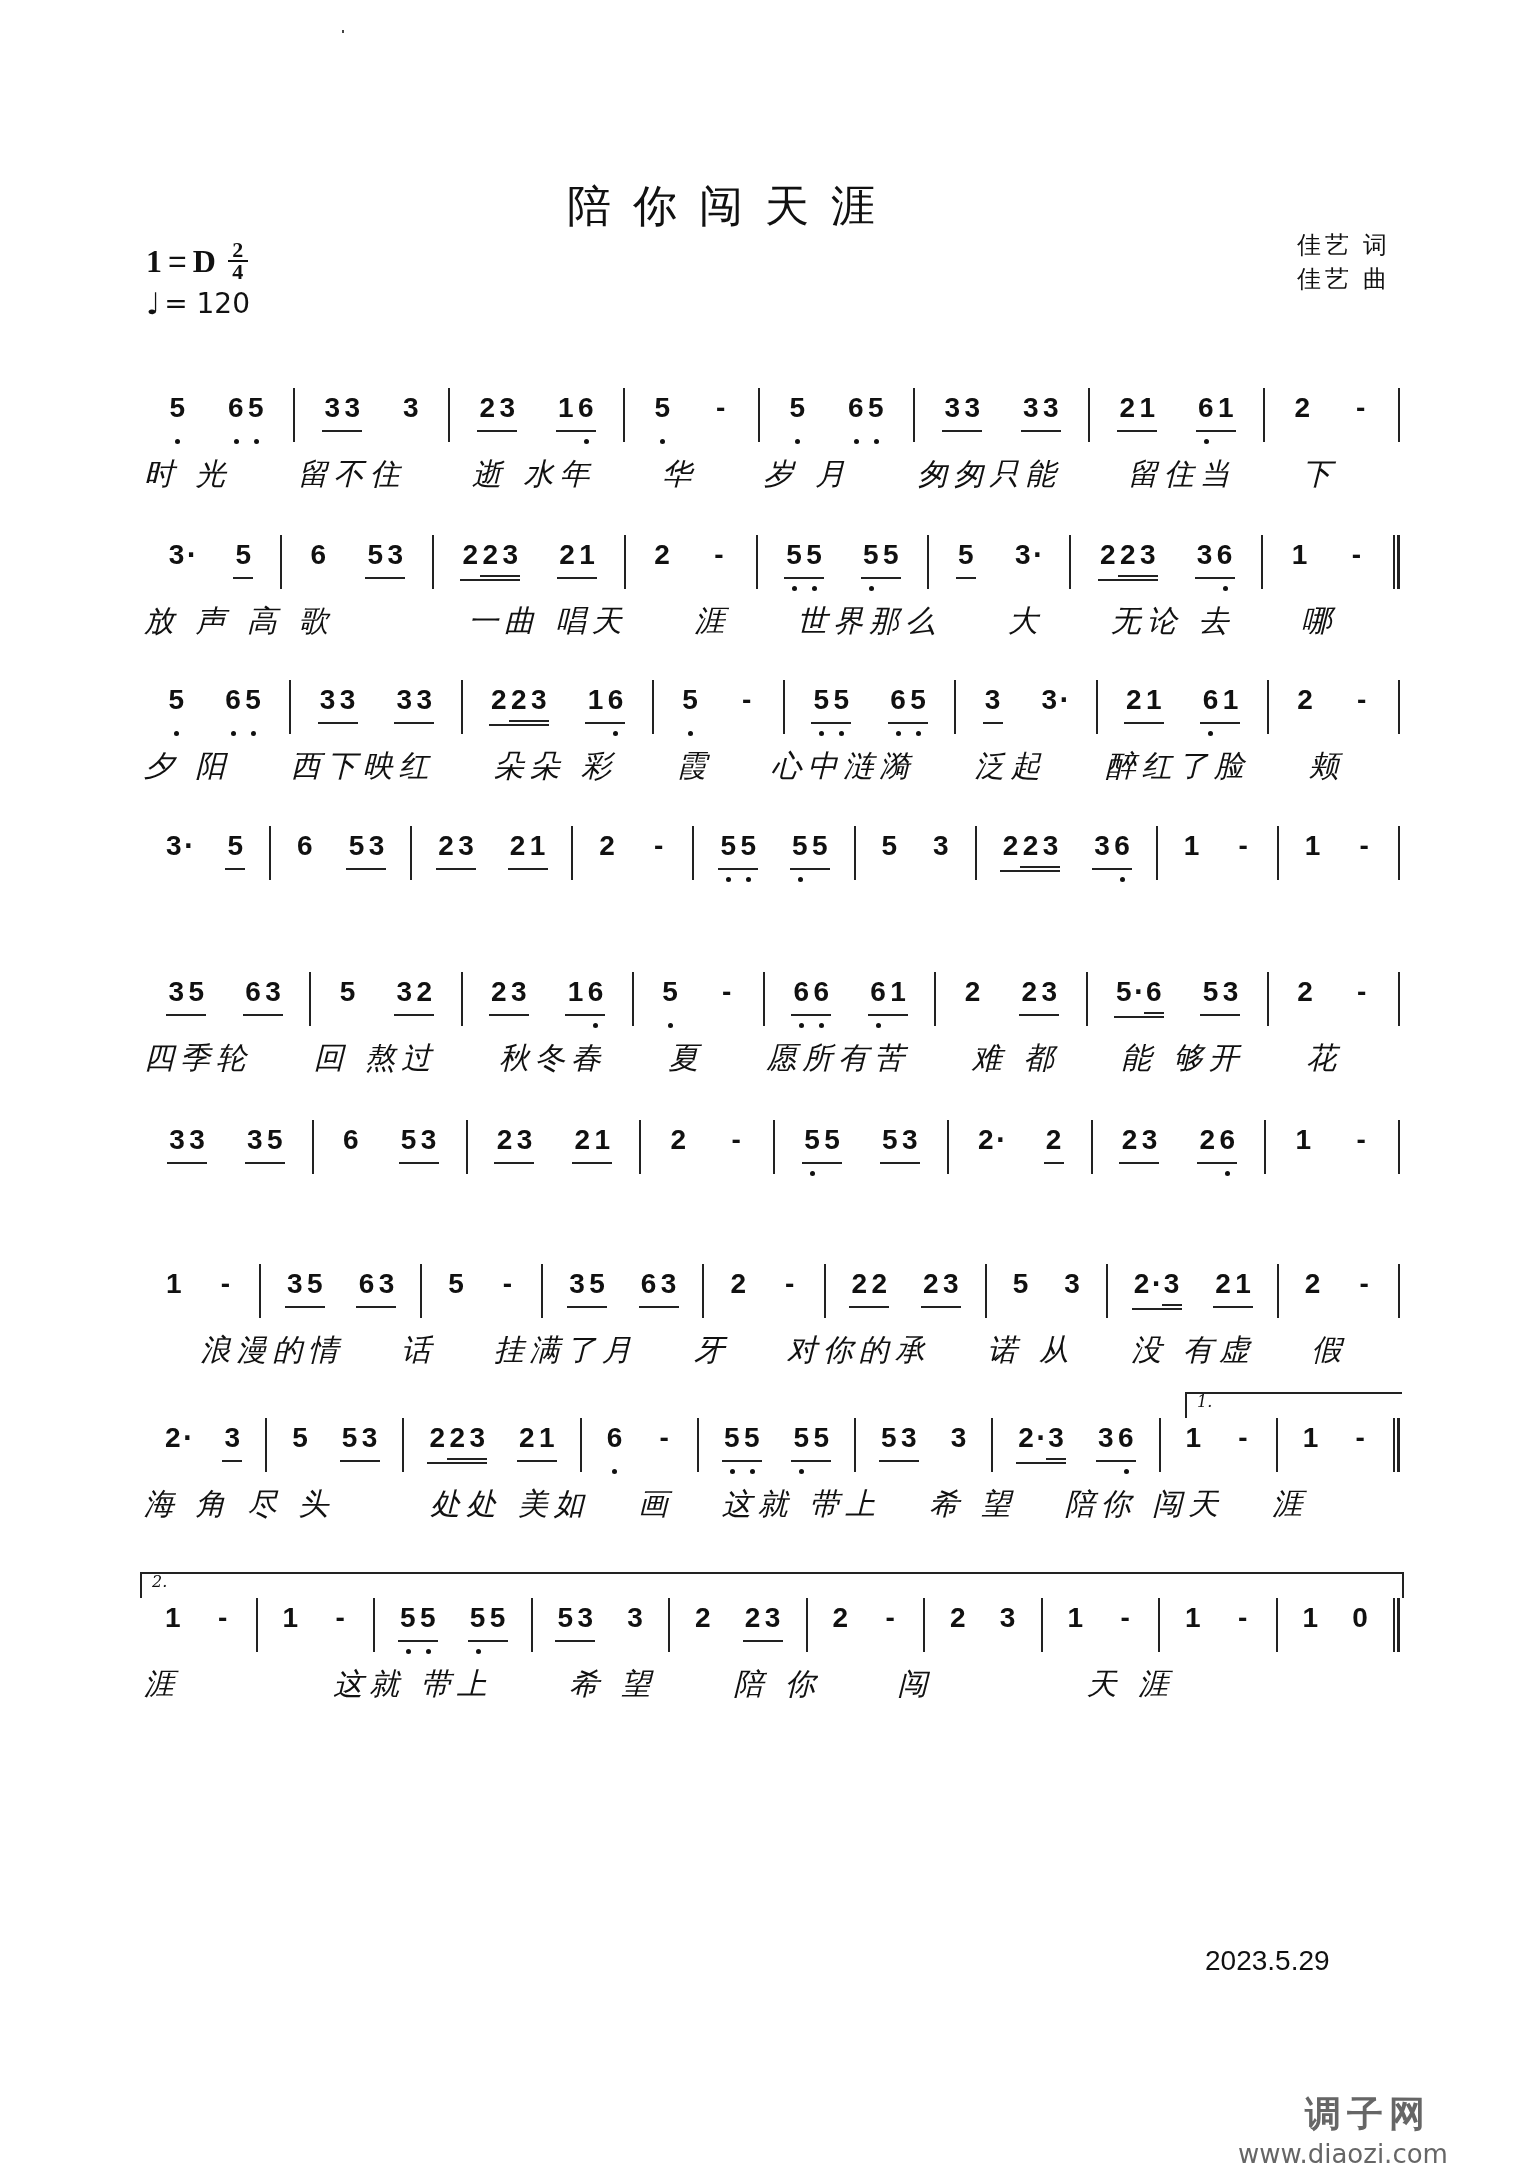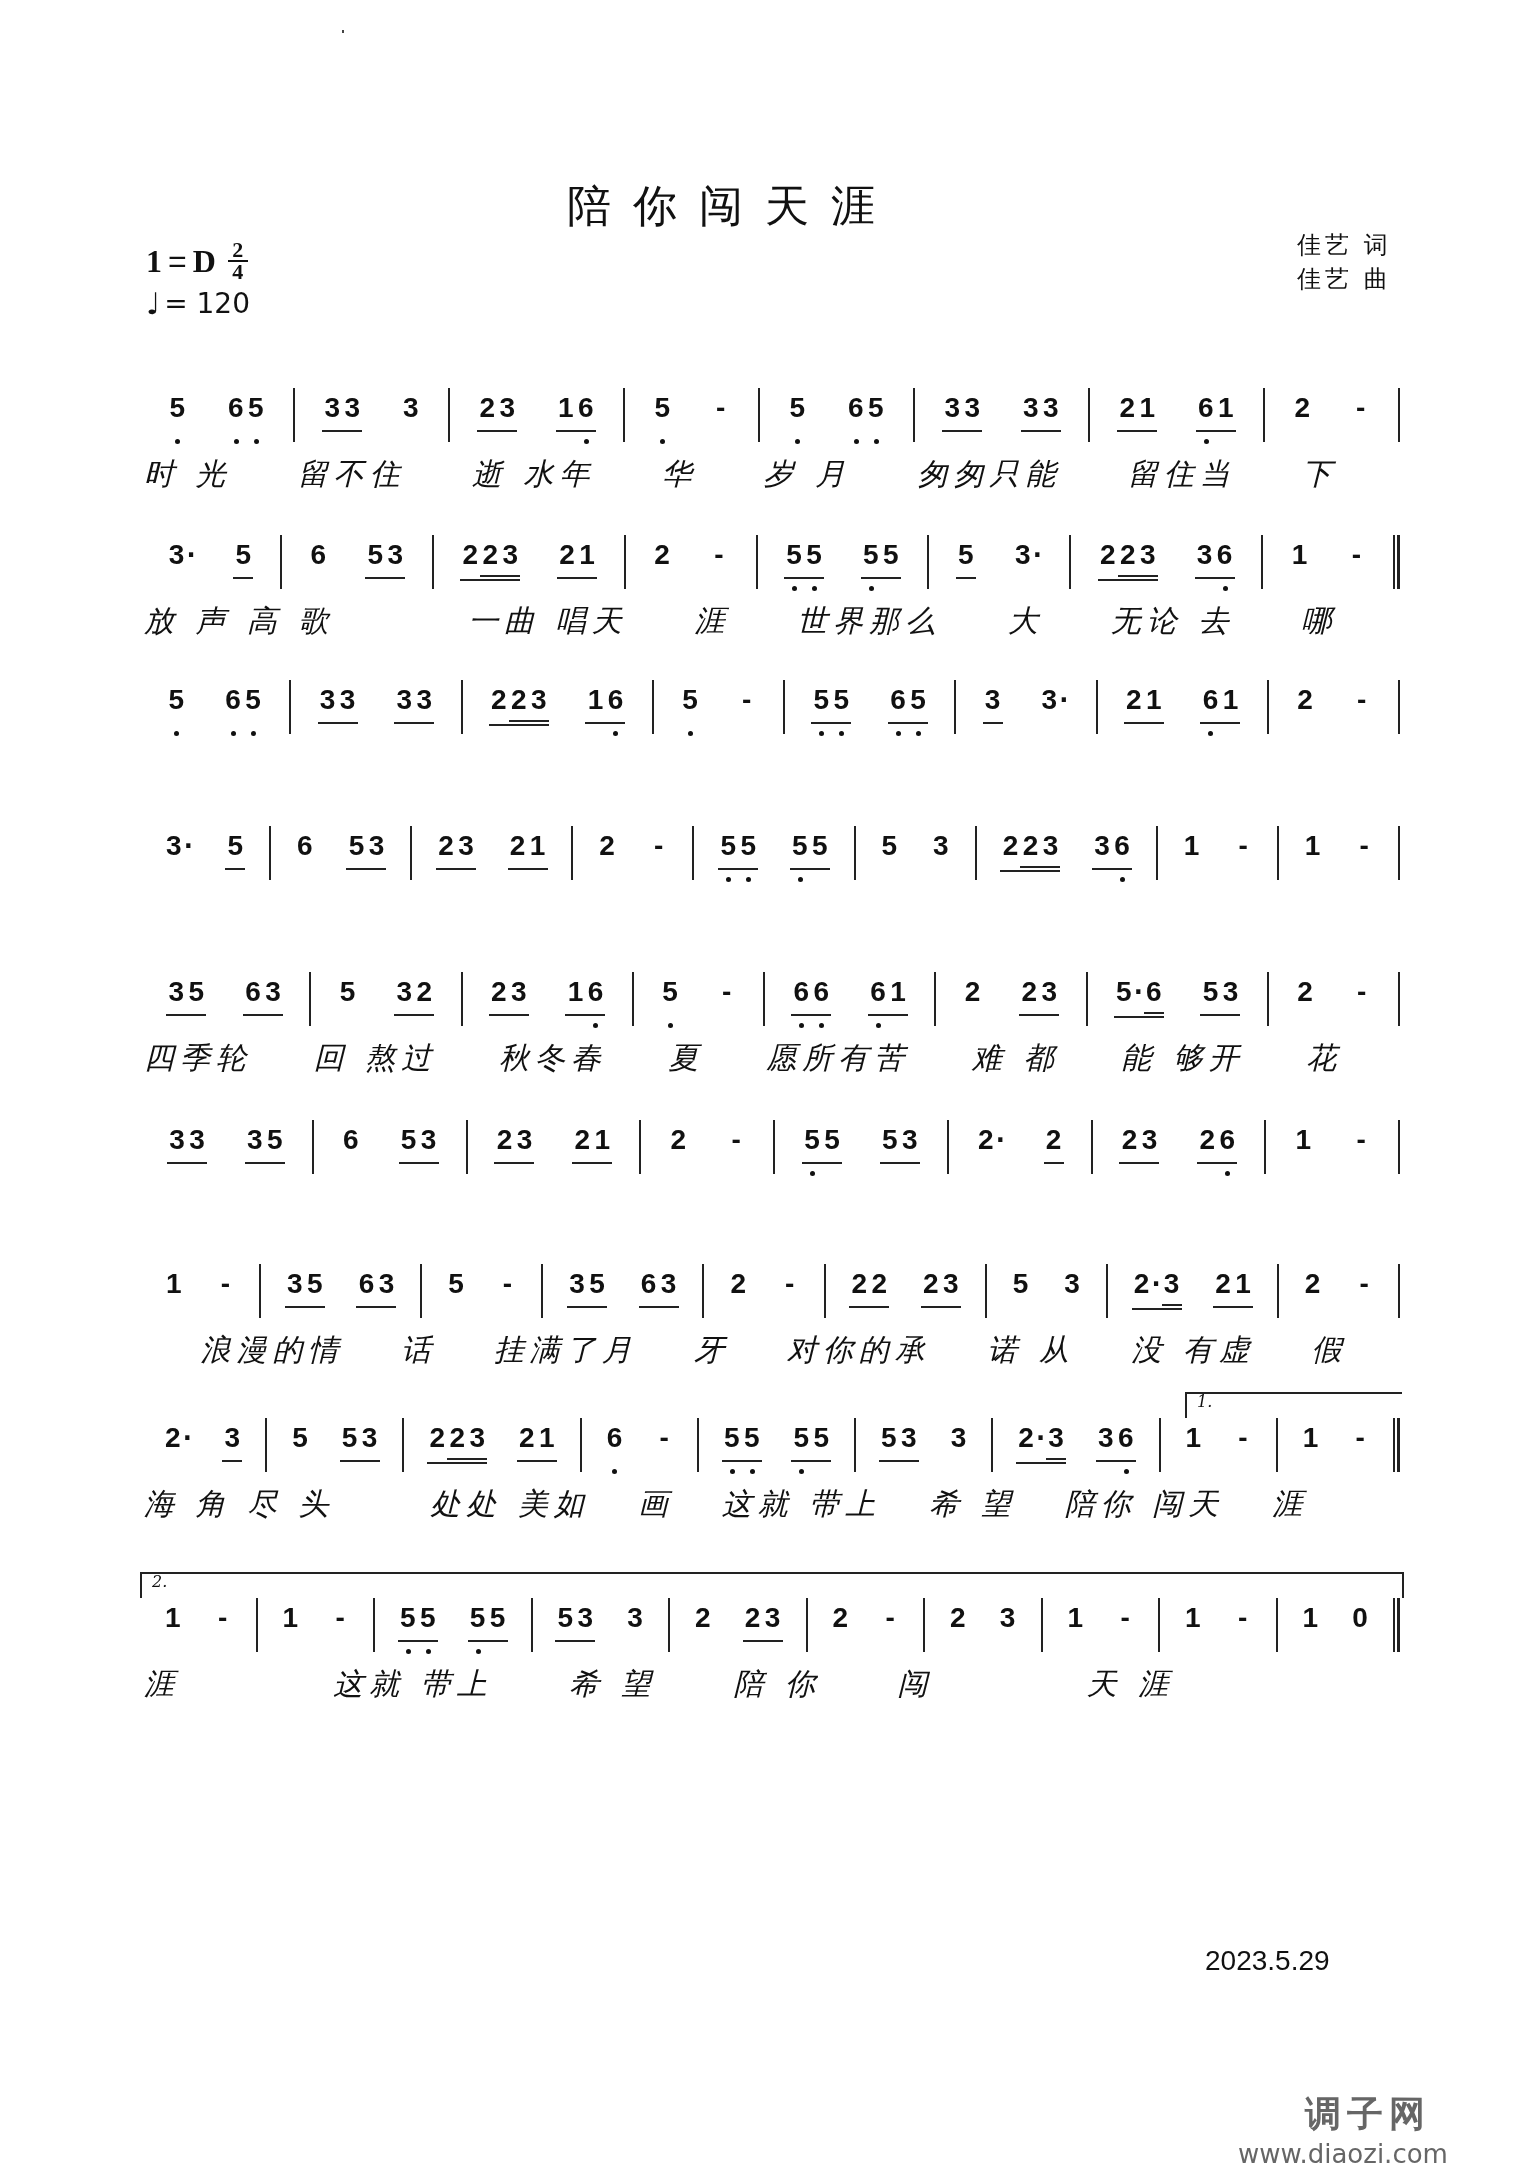--- a/index.html
+++ b/index.html
@@ -9,21 +9,21 @@
            font-size: 44px; letter-spacing: 22px; font-weight: normal; }
   .key { position: absolute; left: 146px; top: 240px; font-family: "Liberation Serif", serif;
          font-weight: bold; font-size: 32px; display: flex; align-items: center; }
   .key .eq { margin: 0 6px; font-family: "Liberation Sans", sans-serif; font-weight: normal; }
   .frac { display: inline-flex; flex-direction: column; align-items: center; margin-left: 12px;
           font-size: 22px; line-height: 20px; }
   .frac .bar { width: 20px; height: 2px; background: #111; }
   .tempo { position: absolute; left: 146px; top: 286px; font-size: 28px; display: flex; align-items: center; }
   .tempo .note-glyph { font-size: 30px; margin-right: 4px; }
   .credits { position: absolute; left: 1297px; top: 228px; font-size: 24px; line-height: 34px;
-             letter-spacing: 4px; font-family: Liberation Sans, sans-serif; }
+             letter-spacing: 4px; font-family: Liberation Serif, serif; }
   .date { position: absolute; left: 1205px; top: 1945px; font-size: 28px; font-family: "Liberation Sans", sans-serif; }
   .watermark { position: absolute; left: 1288px; top: 2090px; text-align: center; color: #555; }
   .watermark .wm-cn { font-size: 36px; font-weight: bold; letter-spacing: 6px; color: #666; }
   .watermark .wm-url { font-size: 26px; font-weight: normal; color: #666; margin-left: -50px; }
   .stray { position: absolute; left: 342px; top: 30px; width: 2px; height: 3px; background: #444; }
 
   .line { position: absolute; left: 140px; width: 1260px; height: 130px; }
   .measures { position: absolute; top: 0; left: 0; right: 0; height: 70px; display: flex; align-items: flex-start; }
   .measure { position: relative; display: flex; align-items: flex-start; justify-content: space-around;
              height: 70px; padding: 0 8px; box-sizing: border-box; flex: 1 1 auto; }
@@ -343,20 +343,30 @@
         <div class="measure">
           <span class="group">
             <span class="n">2</span>
           </span>
           <span class="group">
             <span class="n dash">-</span>
           </span>
         </div>
         <div class="barline"></div>
       </div>
+      <div class="lyrics">
+        <span class="lyric-seg">夕 阳</span>
+        <span class="lyric-seg">西下映红</span>
+        <span class="lyric-seg">朵朵 彩</span>
+        <span class="lyric-seg">霞</span>
+        <span class="lyric-seg">心中涟漪</span>
+        <span class="lyric-seg">泛起</span>
+        <span class="lyric-seg">醉红了脸</span>
+        <span class="lyric-seg">颊</span>
+      </div>
     </div>
     <div class="line" style="top: 826px;">
       <div class="measures">
         <div class="measure">
           <span class="group">
             <span class="n">3</span>
             <span class="aug">·</span>
           </span>
           <span class="group u1">
             <span class="n">5</span>

